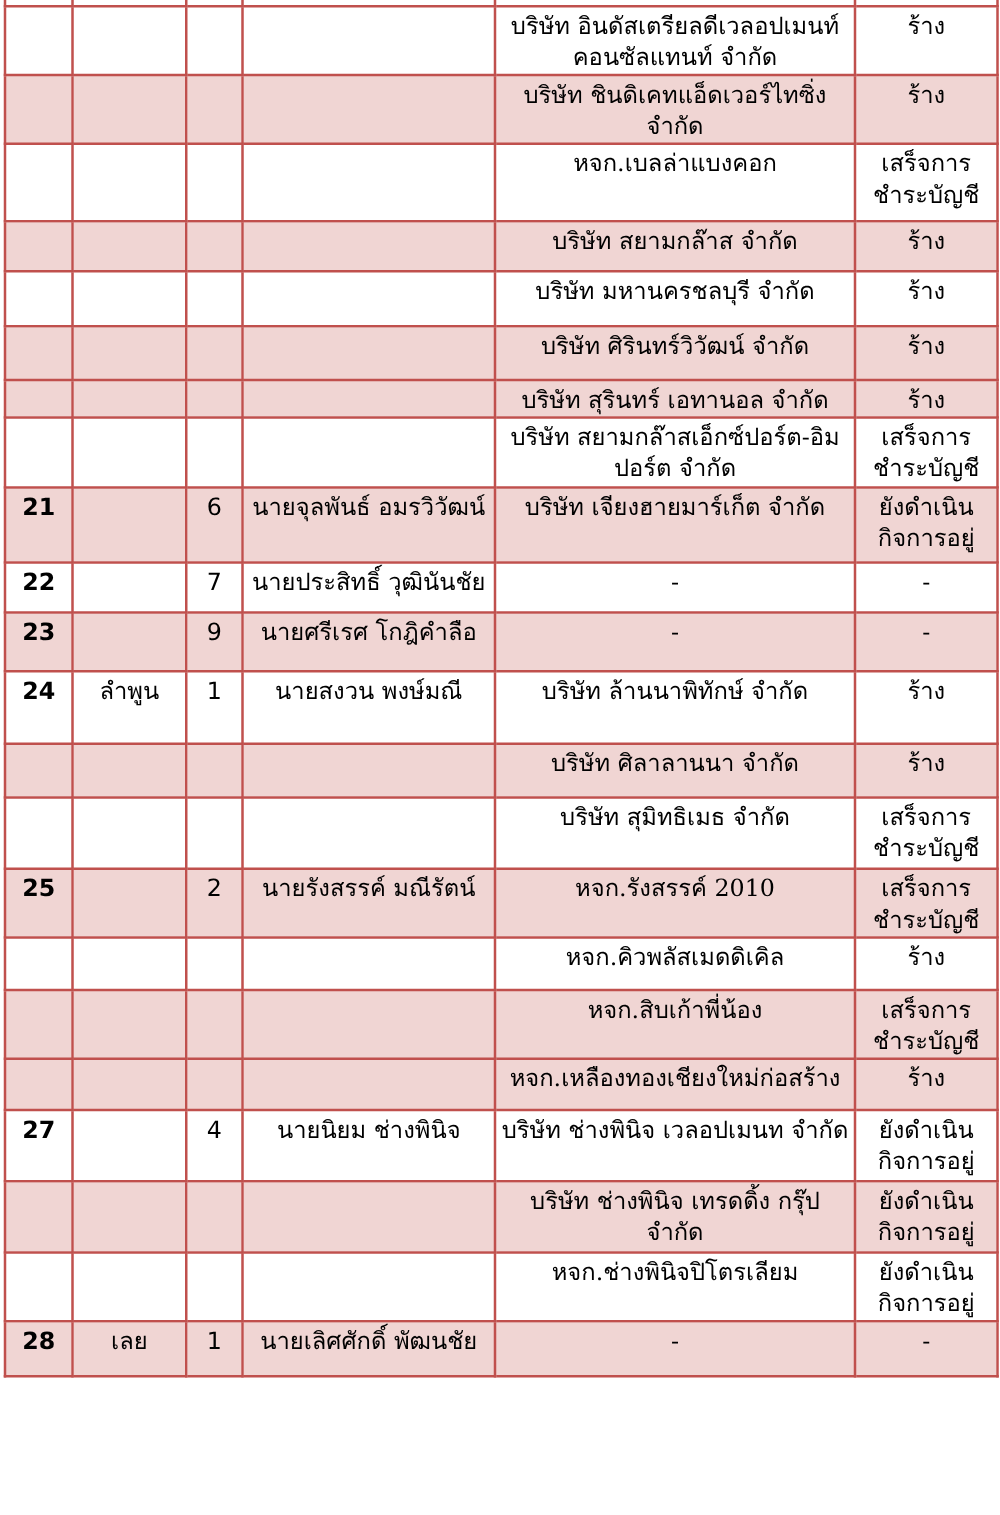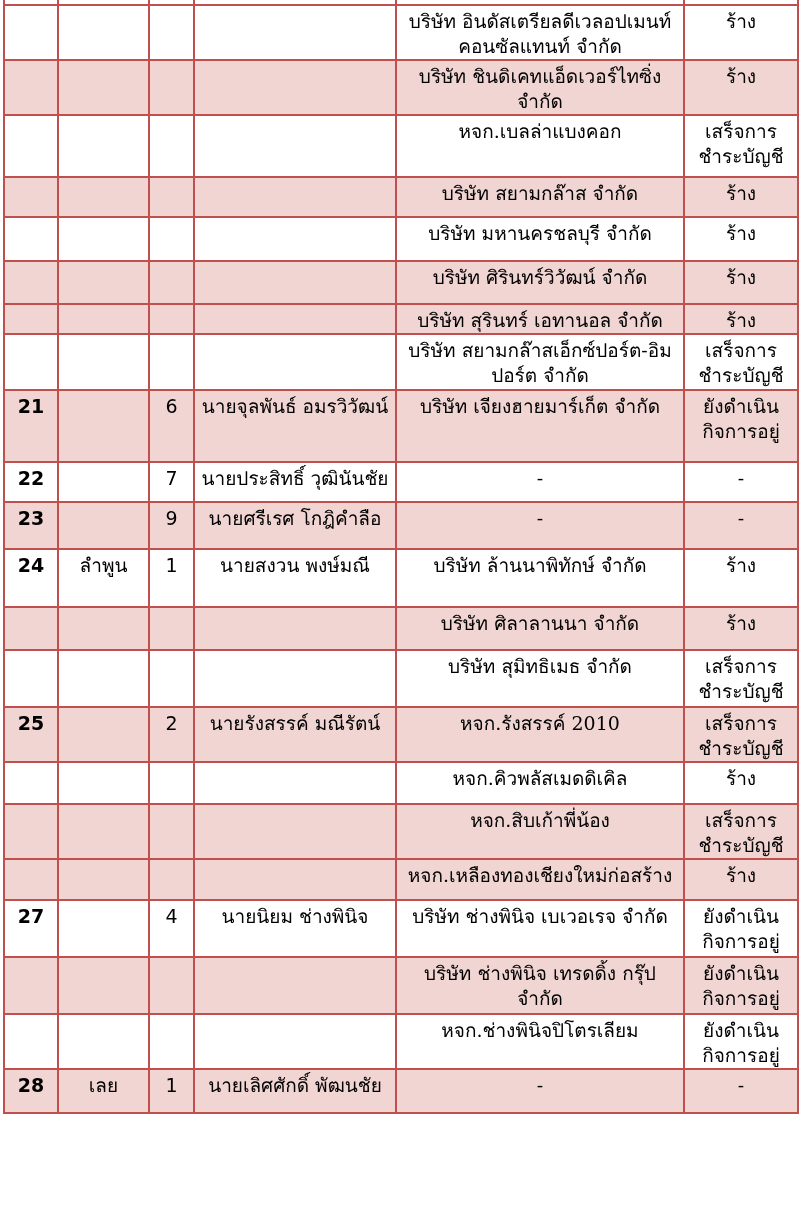--- a/index.html
+++ b/index.html
@@ -127,21 +127,21 @@
         <td class="c-status">ร้าง</td>
       </tr>
       <tr class="plain" style="height: 53px;">
         <td class="c-no"></td>
         <td class="c-province"></td>
         <td class="c-count"></td>
         <td class="c-person"></td>
         <td class="c-company">บริษัท สยามกล๊าสเอ็กซ์ปอร์ต-อิมปอร์ต จำกัด</td>
         <td class="c-status">เสร็จการชำระบัญชี</td>
       </tr>
-      <tr class="alt" style="height: 72px;">
+      <tr class="alt" style="height: 60px;">
         <td class="c-no">21</td>
         <td class="c-province"></td>
         <td class="c-count">6</td>
         <td class="c-person">นายจุลพันธ์ อมรวิวัฒน์</td>
         <td class="c-company">บริษัท เจียงฮายมาร์เก็ต จำกัด</td>
         <td class="c-status">ยังดำเนินกิจการอยู่</td>
       </tr>
       <tr class="plain" style="height: 40px;">
         <td class="c-no">22</td>
         <td class="c-province"></td>
@@ -212,21 +212,21 @@
         <td class="c-count"></td>
         <td class="c-person"></td>
         <td class="c-company">หจก.เหลืองทองเชียงใหม่ก่อสร้าง</td>
         <td class="c-status">ร้าง</td>
       </tr>
       <tr class="plain" style="height: 57px;">
         <td class="c-no">27</td>
         <td class="c-province"></td>
         <td class="c-count">4</td>
         <td class="c-person">นายนิยม ช่างพินิจ</td>
-        <td class="c-company">บริษัท ช่างพินิจ เบเวอเรจ จำกัด</td>
+        <td class="c-company">บริษัท ช่างพินิจ เวลอปเมนท จำกัด</td>
         <td class="c-status">ยังดำเนินกิจการอยู่</td>
       </tr>
       <tr class="alt" style="height: 57px;">
         <td class="c-no"></td>
         <td class="c-province"></td>
         <td class="c-count"></td>
         <td class="c-person"></td>
         <td class="c-company">บริษัท ช่างพินิจ เทรดดิ้ง กรุ๊ป จำกัด</td>
         <td class="c-status">ยังดำเนินกิจการอยู่</td>
       </tr>

